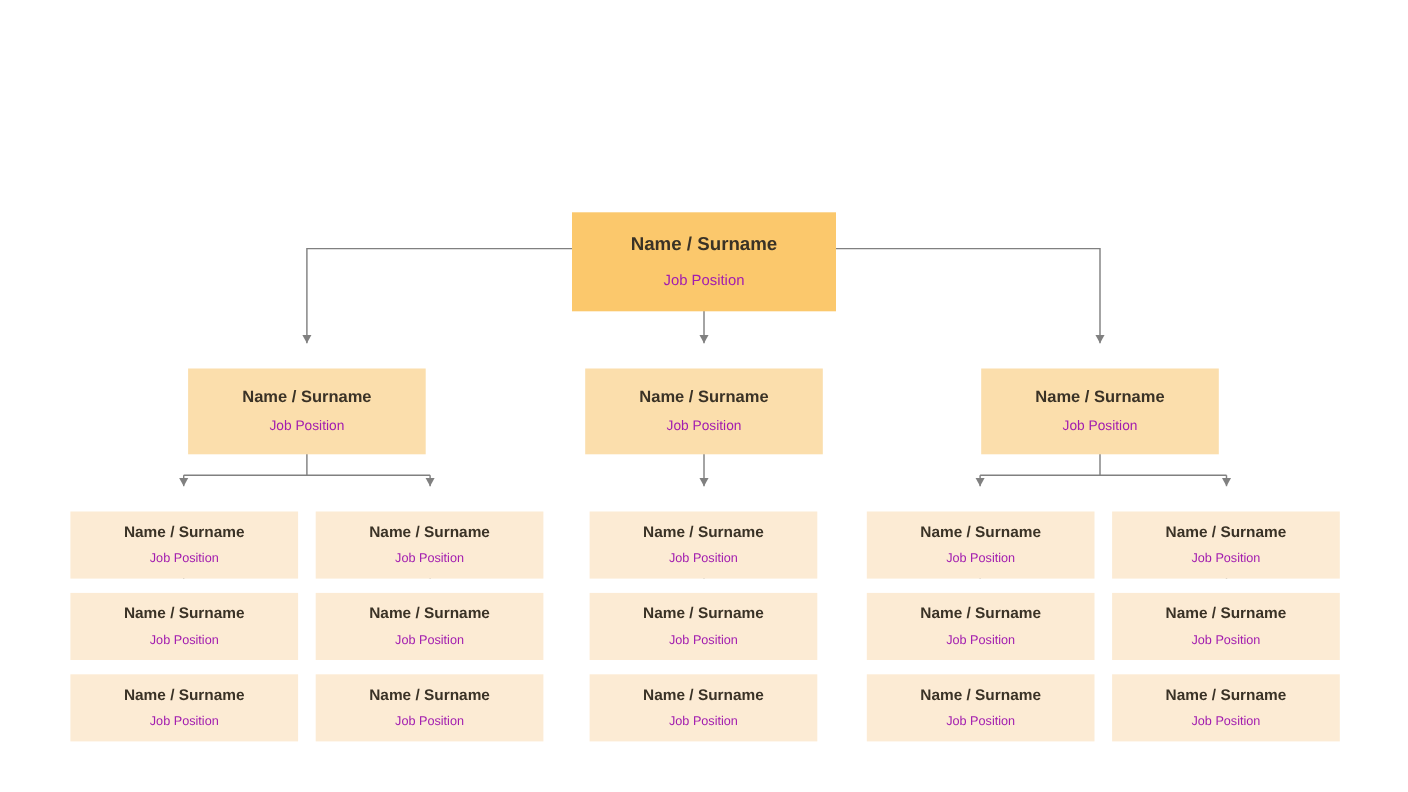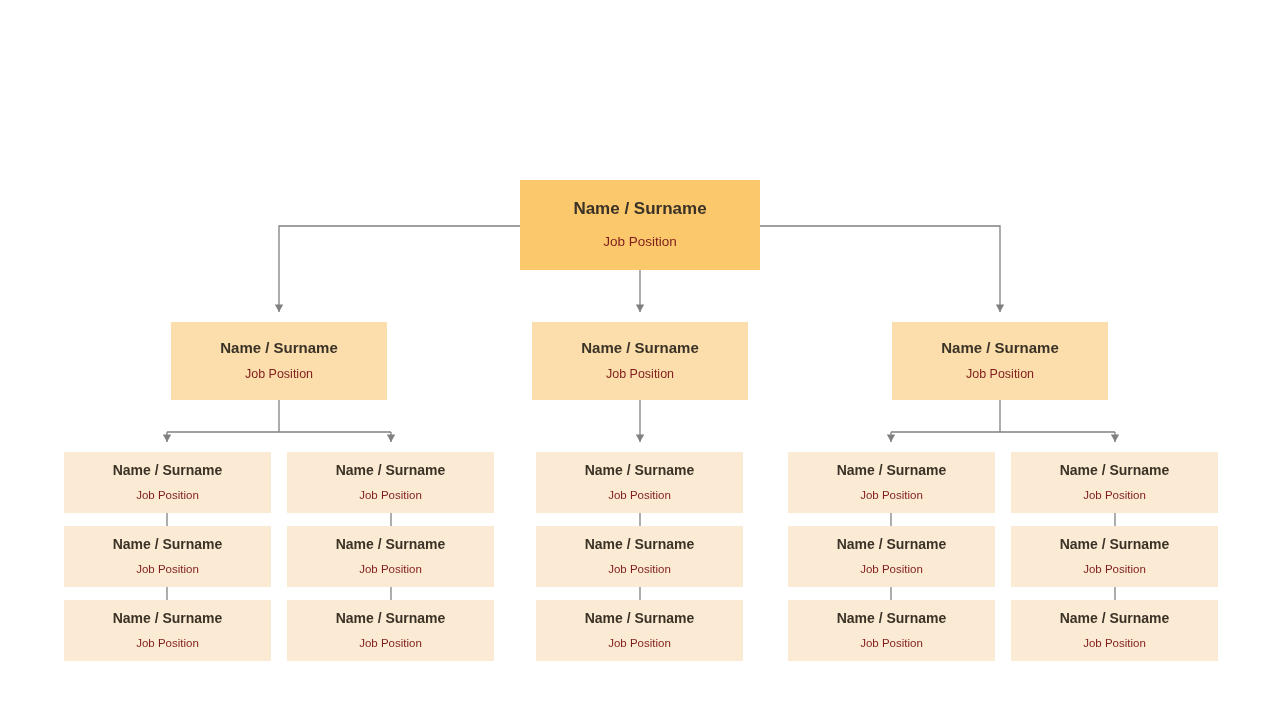--- a/index.html
+++ b/index.html
@@ -23,28 +23,29 @@
   }
 
   
   .node {
     position:absolute;
     display:flex;
     flex-direction:column;
     align-items:center;
     justify-content:center;
     text-align:center;
+    margin-top:13px;
   }
   .node .nm {
     font-weight:bold;
     color:#3a3226;
     line-height:1.1;
   }
   .node .jp {
-    color:#7f1d1d;
+    color:#a21caf;
     line-height:1.1;
   }
 
   
   .lvl1 { background:#FBC86C; }
   .lvl1 .nm { font-size:17px; margin-bottom:16px; }
   .lvl1 .jp { font-size:13.5px; }
 
   
   .lvl2 { background:#FBDEAC; }

